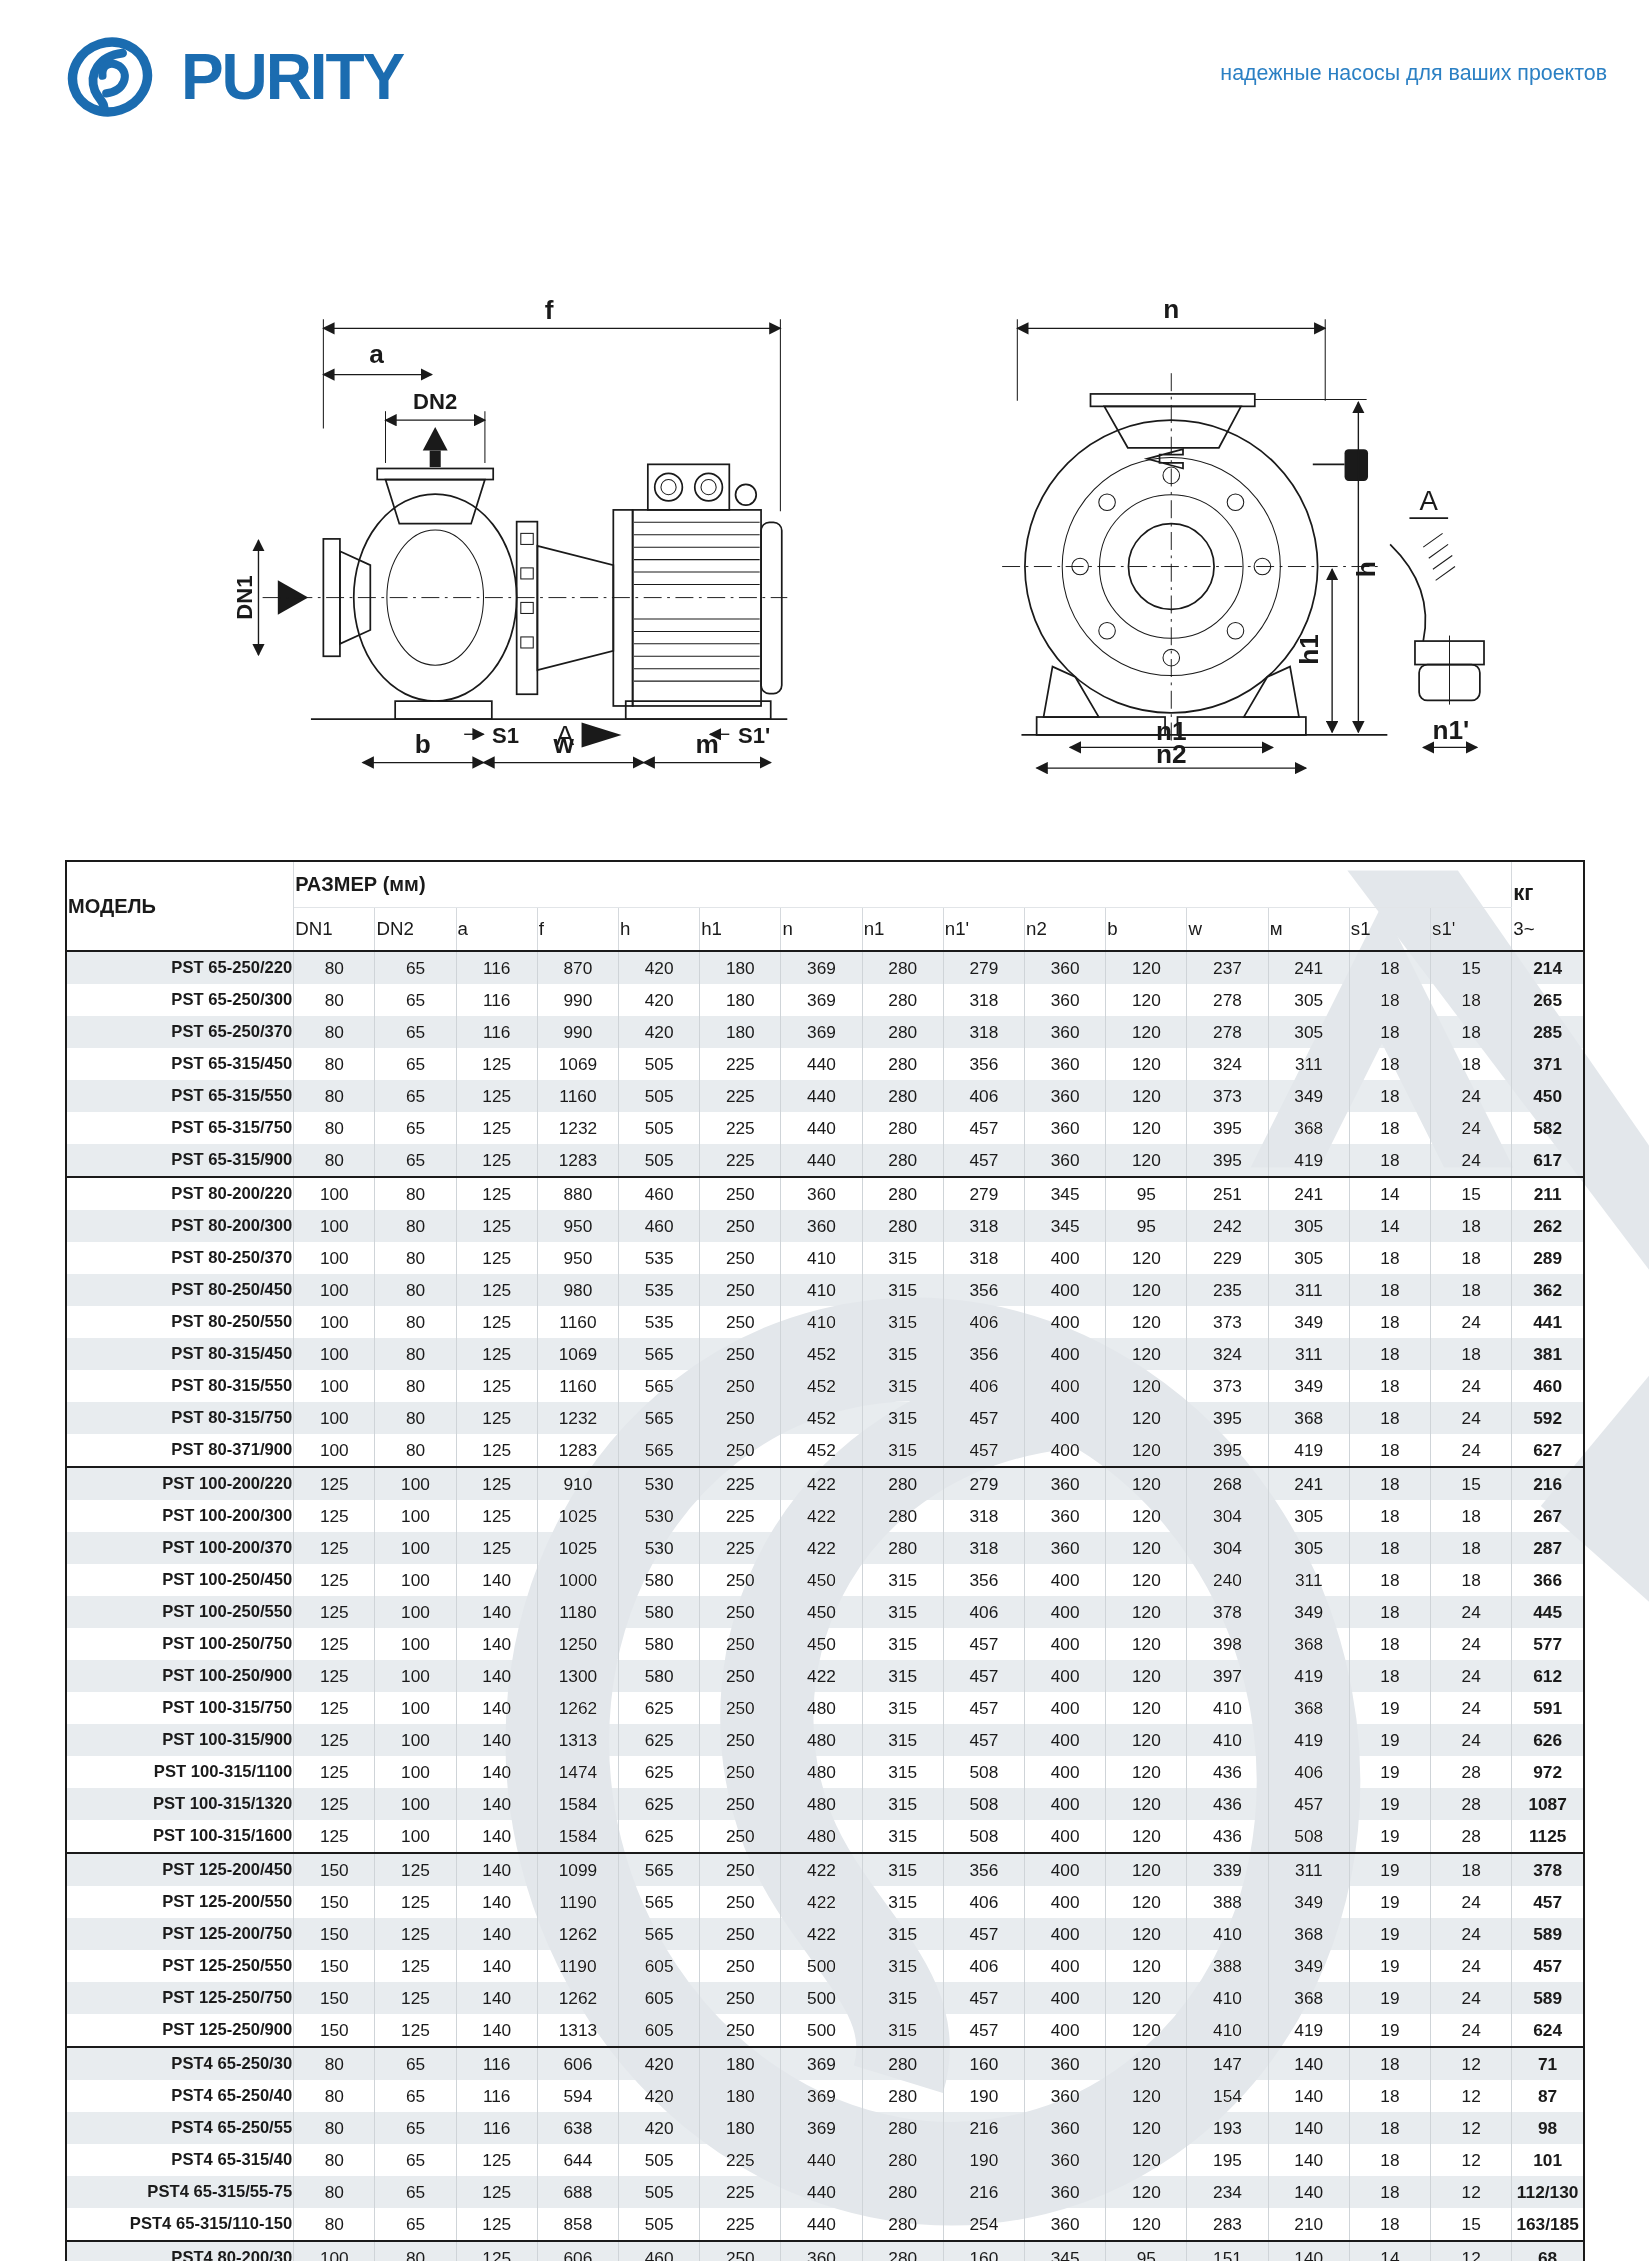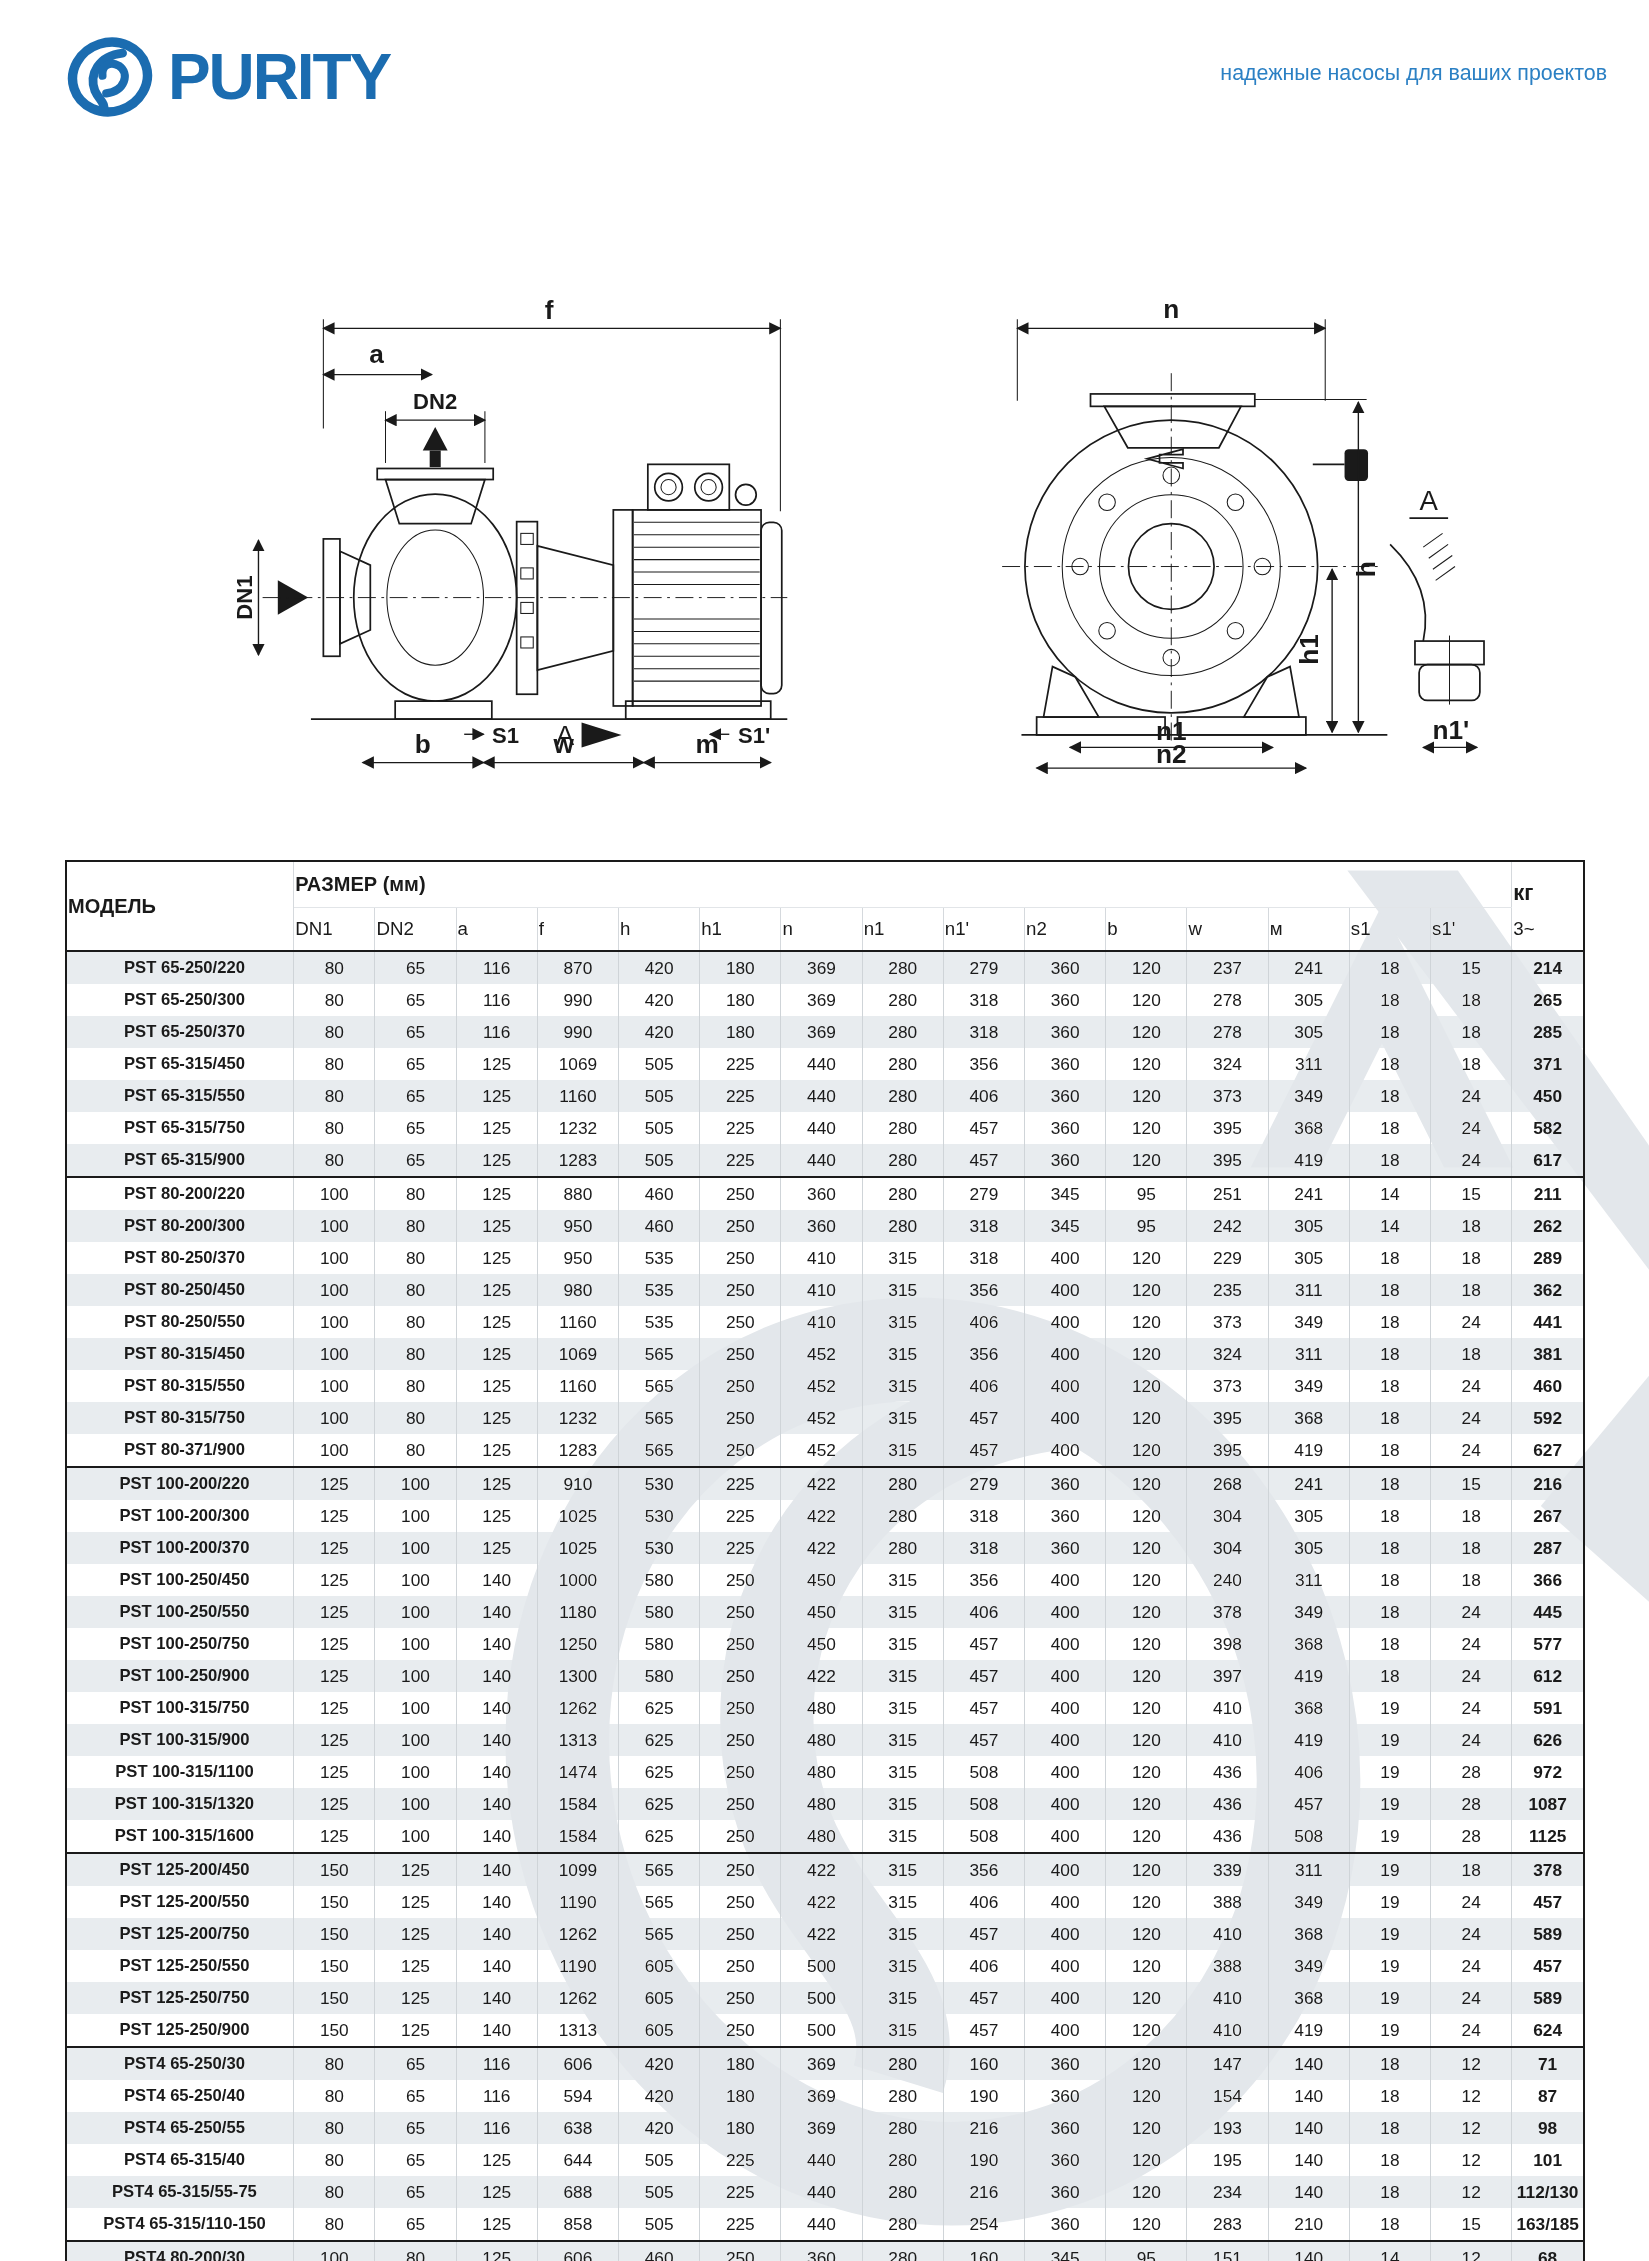--- a/index.html
+++ b/index.html
@@ -1,20 +1,20 @@
 <!DOCTYPE html>
 <html style="font-size:11px"><head>
 <meta charset="utf-8">
 <style>
   html,body{margin:0;padding:0;background:#ffffff;}
   .page{position:relative;width:1650px;height:2261px;background:#ffffff;overflow:hidden;
         font-family:"Liberation Sans", sans-serif;color:#1a1a1a;}
 
   
-  .brand{position:absolute;left:66px;top:33px;display:flex;align-items:center;gap:14px;justify-content:center;}
+  .brand{position:absolute;left:66px;top:33px;display:flex;align-items:center;gap:27px;justify-content:center;}
   .brand .logo-text{font-size:64px;font-weight:bold;letter-spacing:-2.1px;color:#1b6cb0;line-height:1;}
   .tagline{position:absolute;right:43px;top:61px;font-size:21.4px;color:#2b80c4;}
 
   
   .drawing{position:absolute;top:290px;}
   .drawing.side{left:235px;}
   .drawing.front{left:940px;}
   .drawing svg{display:block;}
   .dimtxt{font-family:"Liberation Sans",sans-serif;font-weight:bold;font-size:38px;fill:#1a1a1a;}
   .dimtxt.small{font-size:32px;}
@@ -36,21 +36,21 @@
   thead th{font-weight:bold;text-align:left;vertical-align:middle;background:#ffffff;}
   th.model-h{font-size:20px;border-right:0.7px solid #d5d9dd;margin-top:36px;}
   th.size-h{font-size:20px;height:43px;border-bottom:1.4px solid #e2e5e8;border-right:0.7px solid #d5d9dd;}
   th.kg-h{font-size:22px;height:43px;vertical-align:bottom;padding-bottom:1.4px;}
   th.sub{font-size:18.7px;font-weight:normal;height:40px;border-right:0.7px solid #d5d9dd;}
   th.sub:last-child{border-right:none;}
   thead{border-bottom:2.8px solid #1a1a1a;}
 
   tbody td{height:30px;text-align:center;font-size:17.3px;border-right:0.7px solid #cfd4d8;}
   tbody td:last-child{border-right:none;}
-  tbody td.model{text-align:center;padding-left:9.7px;font-weight:bold;font-size:16.6px;}
+  tbody td.model{text-align:right;padding-left:9.7px;font-weight:bold;font-size:16.6px;}
   tbody td.kg{font-weight:bold;}
   tr.stripe td{background:#e8ecef;}
   tr.plain td{background:#ffffff;}
   tr.group-start td{border-top:2.1px solid #1a1a1a;}
 
   
   .watermark{position:absolute;left:173px;top:829px;width:1477px;height:1432px;
              pointer-events:none;mix-blend-mode:darken;z-index:5;}
 </style>
 </head>

